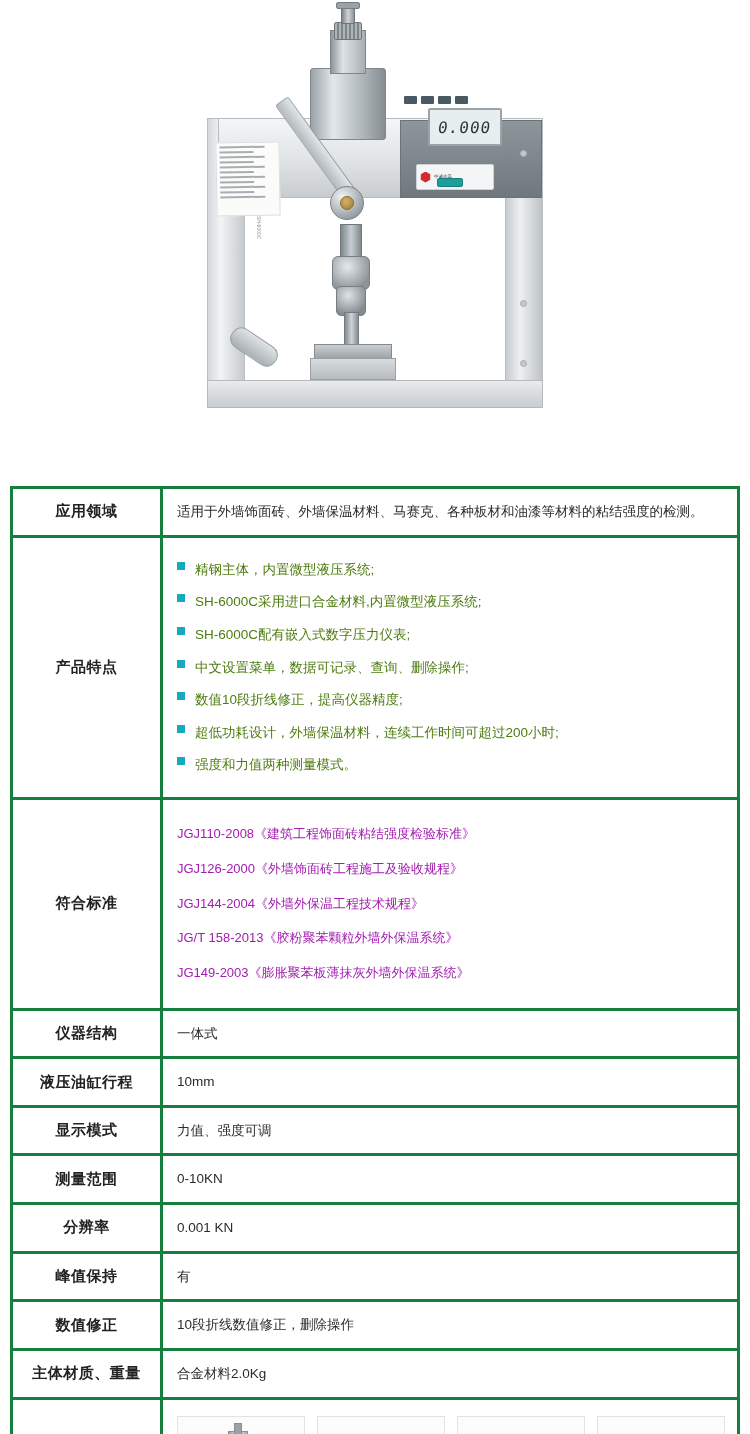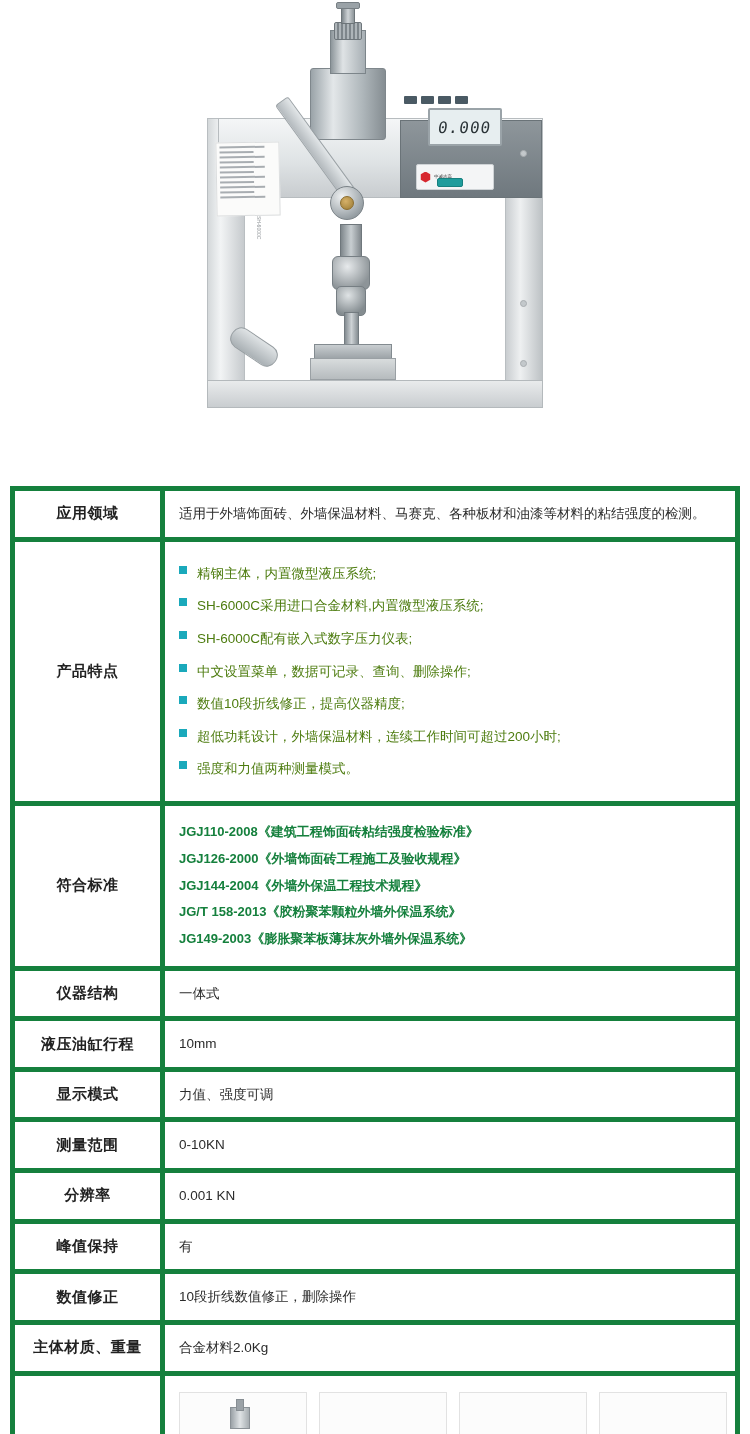--- a/index.html
+++ b/index.html
@@ -177,21 +177,21 @@
     background: #c3c8cb; border: 1px solid #a8adb0;
   }
 
   
   .spec-wrap { padding: 0 10px 16px; }
   table.spec {
     width: 730px; margin: 0 auto; border-collapse: collapse;
     border: 1px solid #d9d9d9; table-layout: fixed;
   }
   table.spec td {
-    border: 5px solid #15803d;
+    border: 3px solid #15803d;
     vertical-align: middle;
     padding: 10px 14px;
   }
   td.label {
     width: 150px;
     text-align: center;
     font-weight: bold;
     font-size: 15px;
     color: #222;
     letter-spacing: 0.5px;
@@ -204,21 +204,21 @@
   .feat-list { list-style: none; margin: 0; padding: 2px 0; }
   .feat-list li {
     position: relative; padding-left: 18px; margin: 7px 0;
     font-size: 13.5px; color: #4d7c0f;
   }
   .feat-list li::before {
     content: ""; position: absolute; left: 0; top: 5px;
     width: 8px; height: 8px; background: #1aa9bb;
   }
   .std-list { list-style: none; margin: 0; padding: 2px 0; }
-  .std-list li { font-size: 13px; color: #15803d; margin: 2px 0; font-weight: bold; }
+  .std-list li { font-size: 13px; color: #a21caf; margin: 10px 0; }
 
   
   .acc-grid { display: flex; gap: 12px; padding: 6px 0 2px; }
   .acc-cell { width: 128px; }
   .acc-box {
     width: 128px; height: 128px; border: 1px solid #e2e2e2;
     background: #fcfcfc; position: relative; overflow: hidden;
   }
   .m1-cyl { position: absolute; left: 50px; top: 14px; width: 20px; height: 22px; background: linear-gradient(90deg,#9ba2a7,#dfe3e5,#a6adb1); border:1px solid #8a9196; }
   .m1-rod { position: absolute; left: 56px; top: 6px; width: 8px; height: 12px; background:#9ba2a7; border:1px solid #878e93; }

